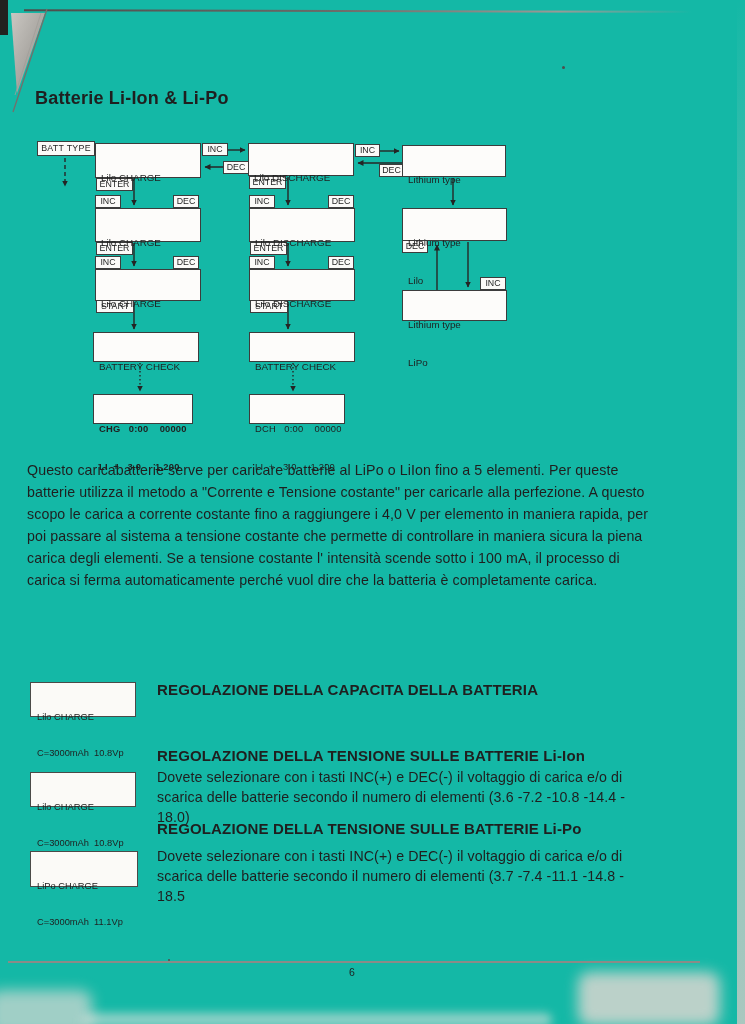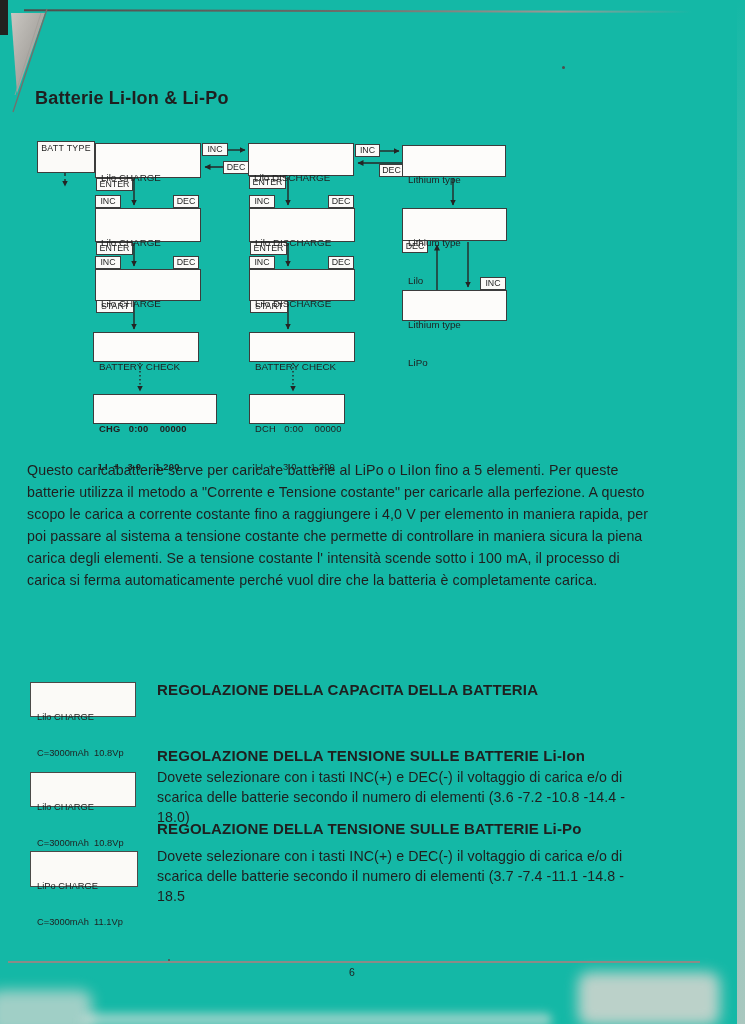--- a/index.html
+++ b/index.html
@@ -27,21 +27,21 @@
   .sec-head{position:absolute;font-size:15px;font-weight:bold;letter-spacing:.15px;white-space:nowrap;}
   .sec-body{position:absolute;font-size:14.2px;line-height:20px;letter-spacing:.1px;}
   .page-num{position:absolute;left:349px;top:966px;font-size:10.5px;}
   .bottom-rule{position:absolute;left:8px;top:961px;width:692px;height:1.5px;background:#8b8b87;}
   
   .fc-box{position:absolute;box-sizing:border-box;border:1.3px solid #3c3c3c;background:#fdfcfa;
     font-size:9.8px;line-height:12.5px;padding:3px 0 0 5px;white-space:pre;}
   .fc-box.lcd-result{font-size:9.4px;letter-spacing:.2px;}
   .fc-tab{position:absolute;box-sizing:border-box;border:1.2px solid #3c3c3c;background:#fbfaf8;
     height:13px;font-size:8.8px;line-height:11px;text-align:center;white-space:nowrap;}
-  .fc-tab.wide{height:32px;line-height:13px;font-size:8.8px;letter-spacing:.3px;}
+  .fc-tab.wide{height:15px;line-height:13px;font-size:8.8px;letter-spacing:.3px;}
   .fc-svg{position:absolute;left:0;top:0;pointer-events:none;}
   
   .side-box{position:absolute;box-sizing:border-box;border:1.2px solid #4a4a48;background:#fbfaf7;
     font-size:9.3px;line-height:12px;padding:4px 0 0 6px;white-space:pre;}
 </style>
 </head>
 <body>
 
 <div class="page">
 
@@ -152,21 +152,21 @@
     <div>LiPo</div>
   </div>
   <div class="fc-box" style="left:93px;top:332px;width:106px;height:30px;">
     <div>BATTERY CHECK</div>
     <div>WAIT PLEASE. . . .</div>
   </div>
   <div class="fc-box" style="left:249px;top:332px;width:106px;height:30px;">
     <div>BATTERY CHECK</div>
     <div>WAIT PLEASE. . . .</div>
   </div>
-  <div class="fc-box lcd-result" style="left:93px;top:394px;width:124px;height:30px;font-weight:bold;">
+  <div class="fc-box lcd-result" style="left:93px;top:394px;width:100px;height:30px;font-weight:bold;">
     <div>CHG   0:00    00000</div>
     <div>LI  +   3.0     1.200</div>
   </div>
   <div class="fc-box lcd-result" style="left:249px;top:394px;width:96px;height:30px;">
     <div>DCH   0:00    00000</div>
     <div>LI  +   3.0     1.200</div>
   </div>
 
   <div class="intro">
     <div>Questo caricabatterie serve per caricare batterie al LiPo o LiIon fino a 5 elementi. Per queste</div>

